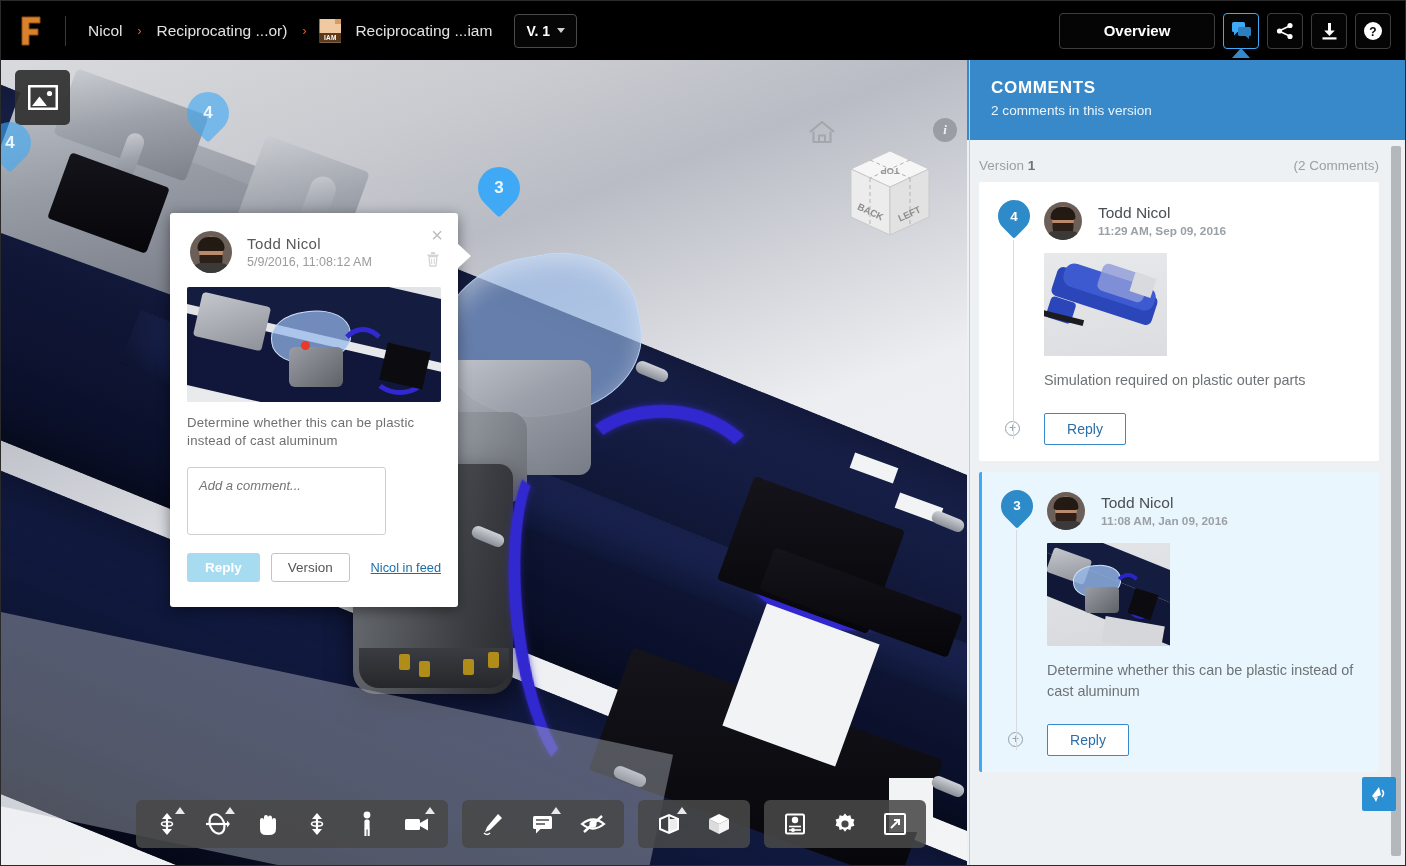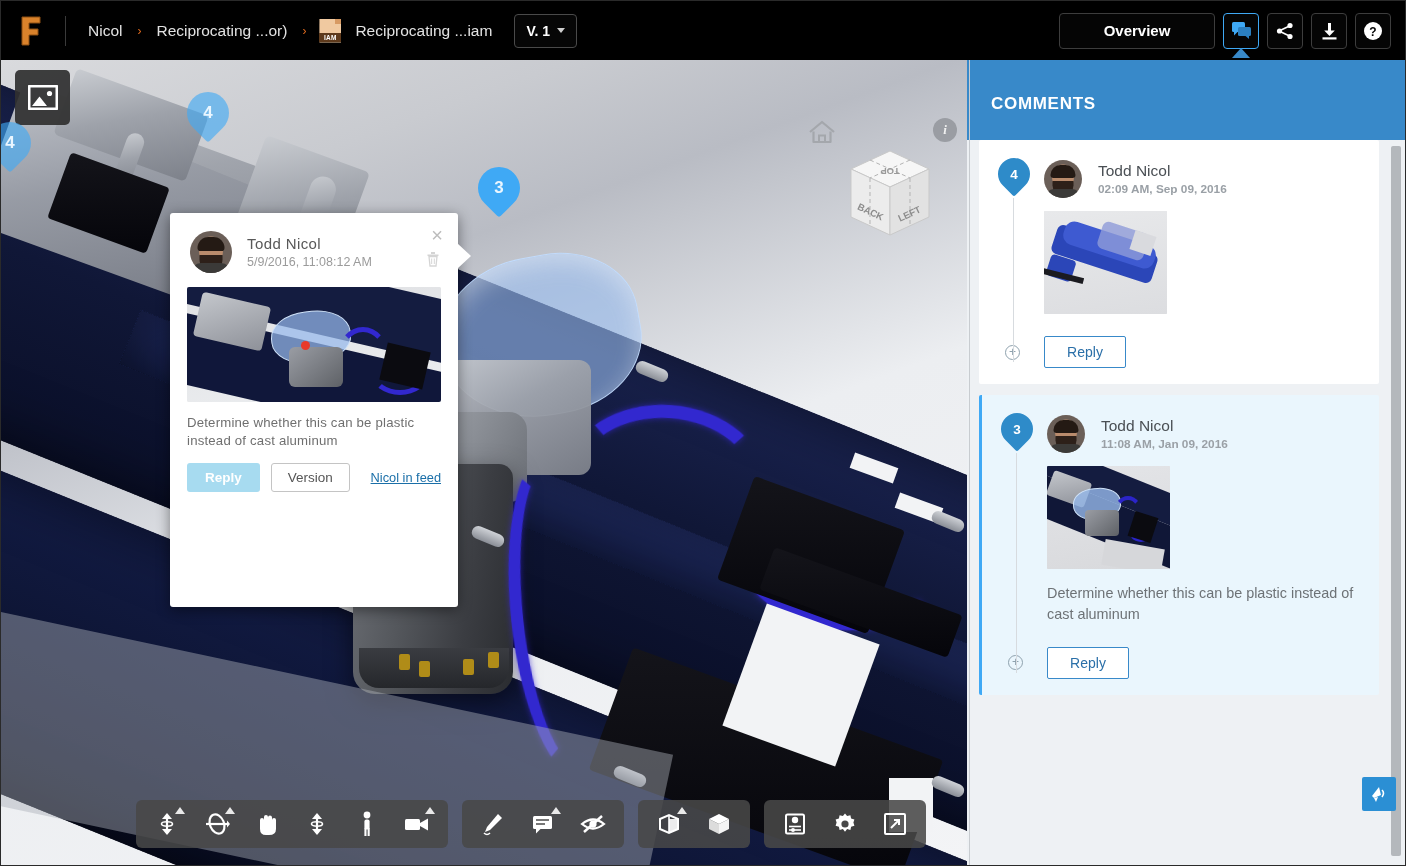--- a/index.html
+++ b/index.html
@@ -404,21 +404,21 @@
 
   
   .panel {
     position: absolute; top: 59px; right: 0;
     width: 438px; height: 807px;
     background: #eef1f4;
     overflow: hidden;
   }
   .panel-head {
     background: #3889c9; color: #fff;
-    padding: 34px 24px 16px 24px;
+    padding: 18px 24px 16px 24px;
     height: 80px;
   }
   .panel-title {
     font-size: 17px; font-weight: bold; letter-spacing: .7px;
   }
   .panel-sub { font-size: 13.6px; margin-top: 5px; color: #e8f3fb; }
   .panel-body {
     position: absolute; top: 80px; left: 0;
     width: 438px; height: 727px;
     overflow: hidden;
@@ -724,20 +724,21 @@
         <div style="position:absolute;left:84px;top:24px;width:80px;height:52px;background:rgba(150,185,235,.72);border:1px solid #cfe2f8;border-radius:46%;transform:rotate(-6deg);"></div>
         <div style="position:absolute;left:102px;top:60px;width:54px;height:40px;background:linear-gradient(140deg,#9a9da4,#5e6166);border-radius:6px;"></div>
         <div style="position:absolute;left:150px;top:40px;width:52px;height:60px;border:5px solid #3228cf;border-color:#3228cf transparent transparent transparent;border-radius:50%;"></div>
         <div style="position:absolute;left:184px;top:64px;width:58px;height:44px;border:5px solid #3228cf;border-color:transparent transparent #3228cf transparent;border-radius:50%;"></div>
         <div style="position:absolute;left:196px;top:60px;width:44px;height:38px;background:#0b0b10;transform:rotate(13deg);"></div>
         <span class="redpt"></span>
       </div>
 
       <div class="popup-text">Determine whether this can be plastic instead of cast aluminum</div>
 
+      <textarea class="popup-input" placeholder="Add a comment..." style=""></textarea>
 
       <div class="popup-actions">
         <button class="btn-reply">Reply</button>
         <button class="btn-cancel">Version</button>
         <span class="link-feed">Nicol in feed</span>
       </div>
     </div>
 
     <div class="bottombar">
 
@@ -862,56 +863,65 @@
       </div>
     </div>
   </div>
 
   <div class="divider-v"></div>
 
   <div class="panel">
 
     <div class="panel-head">
       <div class="panel-title">COMMENTS</div>
+      <div class="panel-sub">2 comments in this version</div>
     </div>
 
     <div class="panel-body">
 
 
+      <div class="version-row">
+        <span class="version-label">
+          <span>Version</span>
+          <b>1</b>
+        </span>
+        <span class="version-count">(2 Comments)</span>
+      </div>
 
       
       <div class="ccard">
         <div class="vline"></div>
         <div class="ccard-head">
           <span class="cpin">
             <span class="bulb2"></span>
             <span class="num2">4</span>
           </span>
           <span class="cavatar">
             <span class="face" style="position:absolute;left:50%;top:46%;transform:translate(-50%,-50%);width:22px;height:25px;border-radius:50% 50% 46% 46%;background:#b98b6c;"></span>
             <span class="hair" style="position:absolute;left:50%;top:14%;transform:translate(-50%,0);width:25px;height:13px;border-radius:13px 13px 4px 4px;background:#241a14;"></span>
             <span class="beard" style="position:absolute;left:50%;top:56%;transform:translate(-50%,0);width:21px;height:15px;border-radius:0 0 11px 11px;background:#2d2019;"></span>
             <span class="shirt" style="position:absolute;left:50%;bottom:-2px;transform:translate(-50%,0);width:36px;height:11px;border-radius:9px 9px 0 0;background:#3b3a38;"></span>
           </span>
           <span class="cmeta">
             <span class="cname">Todd Nicol</span>
-            <div class="cdate">02:09 AM, Sep 09, 2016</div>
+            <div class="cdate">11:29 AM, Sep 09, 2016</div>
           </span>
         </div>
 
         <div class="cthumb">
           <div style="position:absolute;inset:0;background:linear-gradient(170deg,#e8e9eb,#dcdde0);"></div>
           <div style="position:absolute;left:8px;top:28px;width:105px;height:30px;background:#2b46b8;transform:rotate(18deg);border-radius:6px;"></div>
           <div style="position:absolute;left:18px;top:22px;width:95px;height:24px;background:#3e5ad1;transform:rotate(18deg);border-radius:10px;"></div>
           <div style="position:absolute;left:55px;top:16px;width:48px;height:28px;background:#8f9bd8;transform:rotate(18deg);border-radius:6px;opacity:.8;"></div>
           <div style="position:absolute;left:4px;top:46px;width:26px;height:22px;background:#2b46b8;transform:rotate(18deg);border-radius:4px;"></div>
           <div style="position:absolute;left:-2px;top:62px;width:42px;height:6px;background:#1b1b20;transform:rotate(14deg);"></div>
           <div style="position:absolute;left:88px;top:22px;width:22px;height:20px;background:#d9dade;transform:rotate(18deg);"></div>
         </div>
 
+        <div class="ctext">Simulation required on plastic outer parts</div>
 
         <div class="ccard-foot">
           <span class="expand-ic">+</span>
           <button class="btn-reply2">Reply</button>
         </div>
       </div>
 
       
       <div class="ccard selected">
         <div class="vline"></div>

